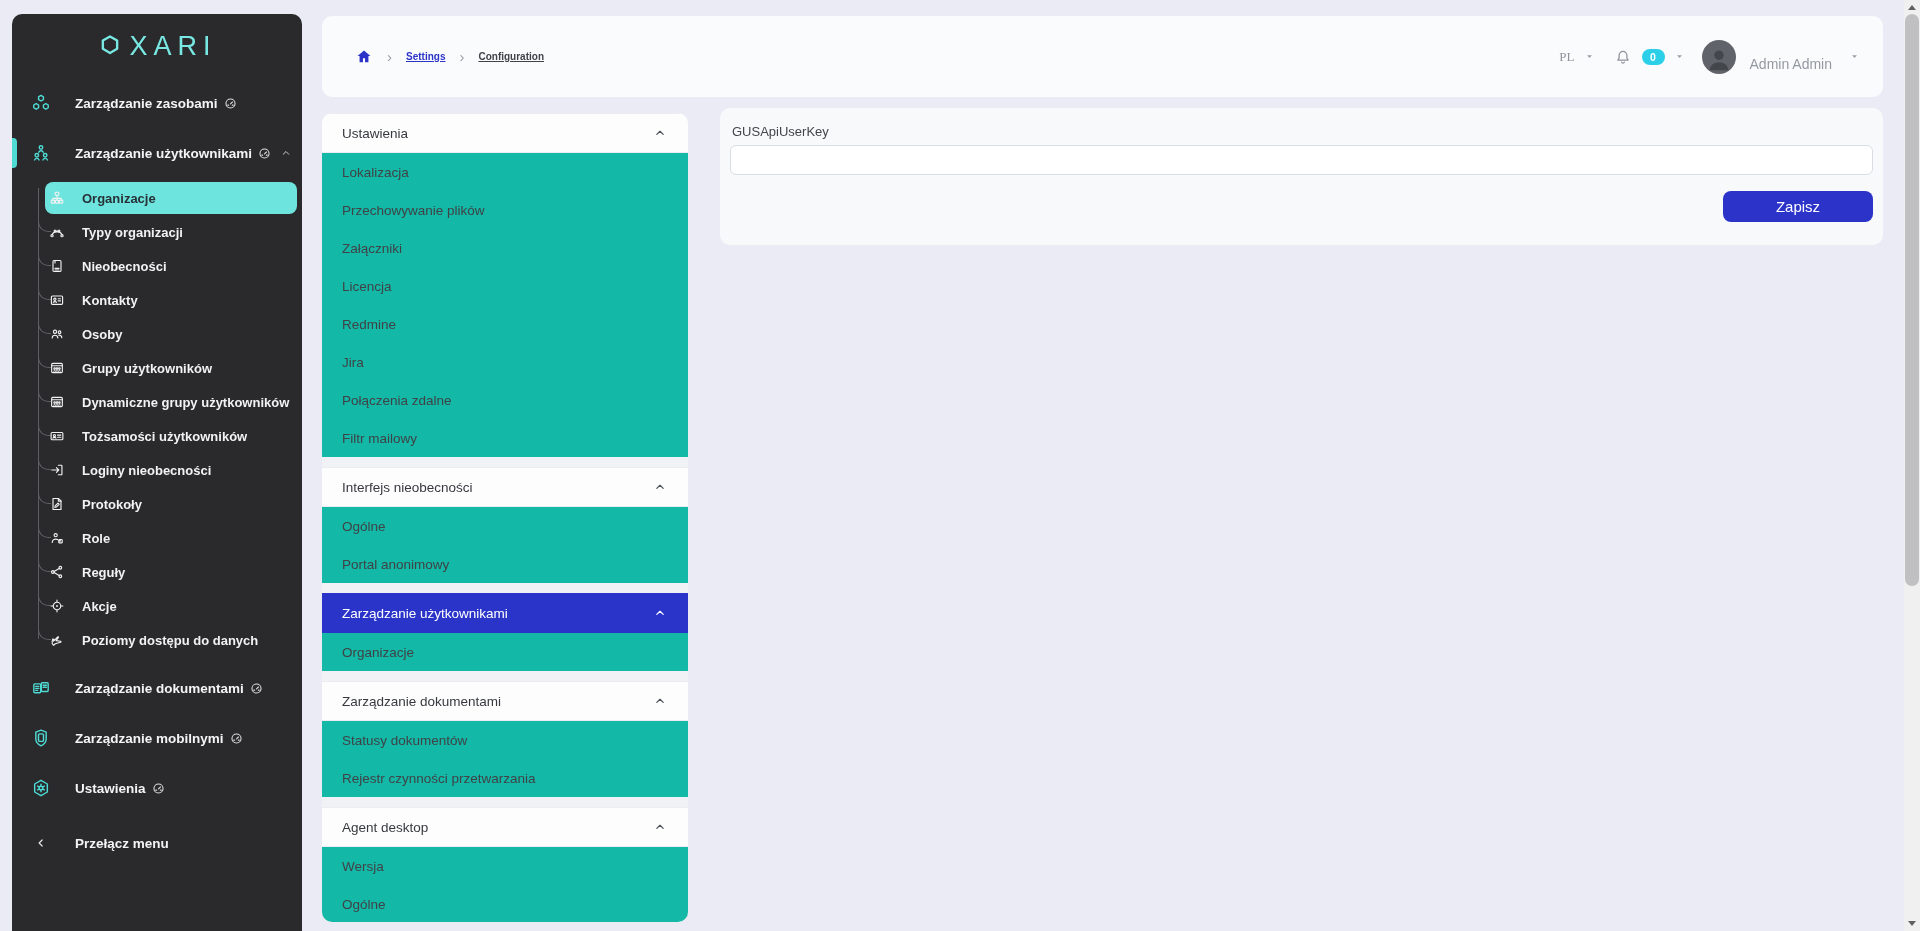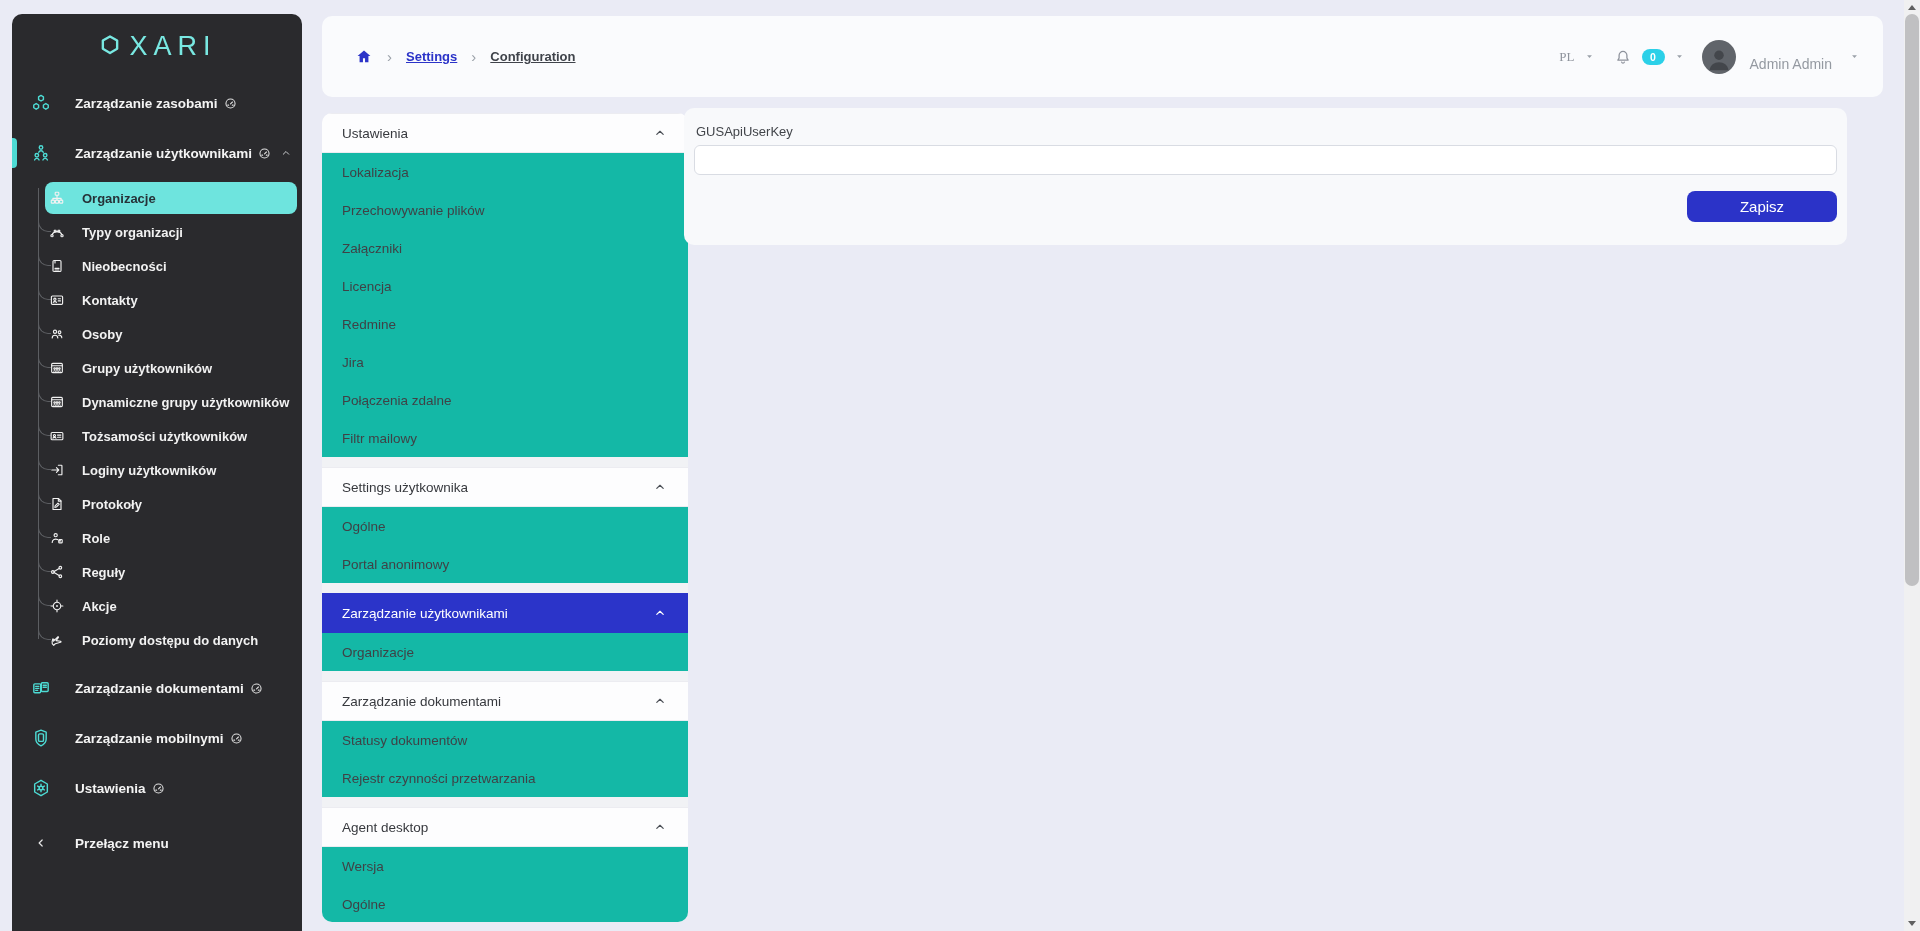--- a/index.html
+++ b/index.html
@@ -41,21 +41,21 @@
   .toggle-row .icon { width:14px; height:14px; color:#e6e6e6; }
   .toggle-row .nav-label { margin-left:27px; font-size:13.5px; font-weight:700; color:#f4f4f4; }
 
   
   .topbar { position:absolute; left:322px; top:16px; width:1561px; height:81px;
     background:#fafbfd; border-radius:10px; display:flex; align-items:center;
     justify-content:space-between; padding:0 24px 0 33px; }
   .breadcrumb { display:flex; align-items:center; gap:14px; }
   .crumb-home { width:18px; height:18px; color:#2b33c8; cursor:pointer; }
   .crumb-sep { color:#9aa0a8; font-size:15px; }
-  .crumb-link { font-size:13px; font-weight:600; text-decoration:underline; cursor:pointer; }
+  .crumb-link { font-size:10px; font-weight:600; text-decoration:underline; cursor:pointer; }
   .crumb-link.first { color:#2b33c8; }
   .crumb-link.last { color:#3f434a; }
 
   .top-right { display:flex; align-items:center; gap:10px; }
   .lang { font-size:13px; color:#8e939c; cursor:pointer;font-family:Liberation Serif, serif; }
   .caret { width:9px; height:9px; color:#9aa0a8; }
   .bell { width:18px; height:18px; color:#8e939c; margin-left:10px; cursor:pointer; }
   .notif-badge { min-width:23px; height:16px; padding:0 7px; background:#2bd0e8; color:#fff;
     font-size:10.5px; font-weight:700; border-radius:8px; display:flex; align-items:center;
     justify-content:center; cursor:pointer; }
@@ -73,21 +73,21 @@
     display:flex; align-items:center; justify-content:space-between; padding:0 21px 0 20px;
     font-size:13.5px; color:#37393e; cursor:pointer; }
   .menu-header .icon { width:14px; height:14px; color:#4a4e55; }
   .menu-header.selected { background:#2b34c9; border-color:#2b34c9; color:#fff; }
   .menu-header.selected .icon { color:#fff; }
   .menu-items { background:#14b8a6; }
   .menu-item { height:38px; display:flex; align-items:center; padding:0 20px;
     font-size:13.5px; color:#3f4246; cursor:pointer; }
 
   
-  .content-card { position:absolute; left:684px; top:108px; width:1163px; height:137px;
+  .content-card { position:absolute; left:720px; top:108px; width:1163px; height:137px;
     background:#f8f9fb; border-radius:10px; overflow:hidden; }
   .field-label { margin:16px 0 6px 12px; font-size:13px; color:#42454a; }
   .field-input { display:block; margin:0 10px; width:1143px; height:30px; border:1px solid #d9dce3;
     border-radius:6px; background:#fff; font-size:13px; padding:0 10px; color:#333; outline:none;
     font-family:"Liberation Sans","DejaVu Sans",sans-serif; }
   .btn-row { display:flex; justify-content:flex-end; margin:16px 10px 0 0; }
   .save-btn { width:150px; height:31px; background:#2b33c8; color:#fff; border:none; border-radius:8px;
     font-size:15px; cursor:pointer; font-family:"Liberation Sans","DejaVu Sans",sans-serif; }
 
   
@@ -273,21 +273,21 @@
           </div>
 
           <div class="sub-item">
             <span class="curve"></span>
             <span class="icon">
               <svg viewBox="0 0 24 24" fill="none" stroke="currentColor" stroke-width="1.7" stroke-linecap="round" stroke-linejoin="round">
                 <path d="M14 4.8h4.4a1 1 0 0 1 1 1v12.4a1 1 0 0 1-1 1H14"></path>
                 <path d="M4.2 12h10.2M11.2 8.4l3.4 3.6-3.4 3.6"></path>
               </svg>
             </span>
-            <span class="sub-label">Loginy użytkowników</span>
+            <span class="sub-label">Loginy nieobecności</span>
           </div>
 
           <div class="sub-item">
             <span class="curve"></span>
             <span class="icon">
               <svg viewBox="0 0 24 24" fill="none" stroke="currentColor" stroke-width="1.7" stroke-linecap="round" stroke-linejoin="round">
                 <path d="M6 3.8h8.4l3.6 3.6v12.8H6z"></path>
                 <path d="M14 3.8v3.8h4M9.2 14.8l4.2-4.2 1.8 1.8-4.2 4.2-2.2.4z"></path>
               </svg>
             </span>
@@ -498,21 +498,21 @@
             </div>
 
             <div class="menu-item">
               <span>Filtr mailowy</span>
             </div>
           </div>
       </section>
 
       <section class="menu-section">
         <div class="menu-header">
-          <span>Settings użytkownika</span>
+          <span>Interfejs nieobecności</span>
           <span class="icon">
             <svg viewBox="0 0 24 24" fill="none" stroke="currentColor" stroke-width="1.7" stroke-linecap="round" stroke-linejoin="round">
               <path stroke-width="2" d="M6.5 14.5L12 9l5.5 5.5"></path>
             </svg>
           </span>
         </div>
         <div class="menu-items">
 
             <div class="menu-item">
               <span>Ogólne</span>

